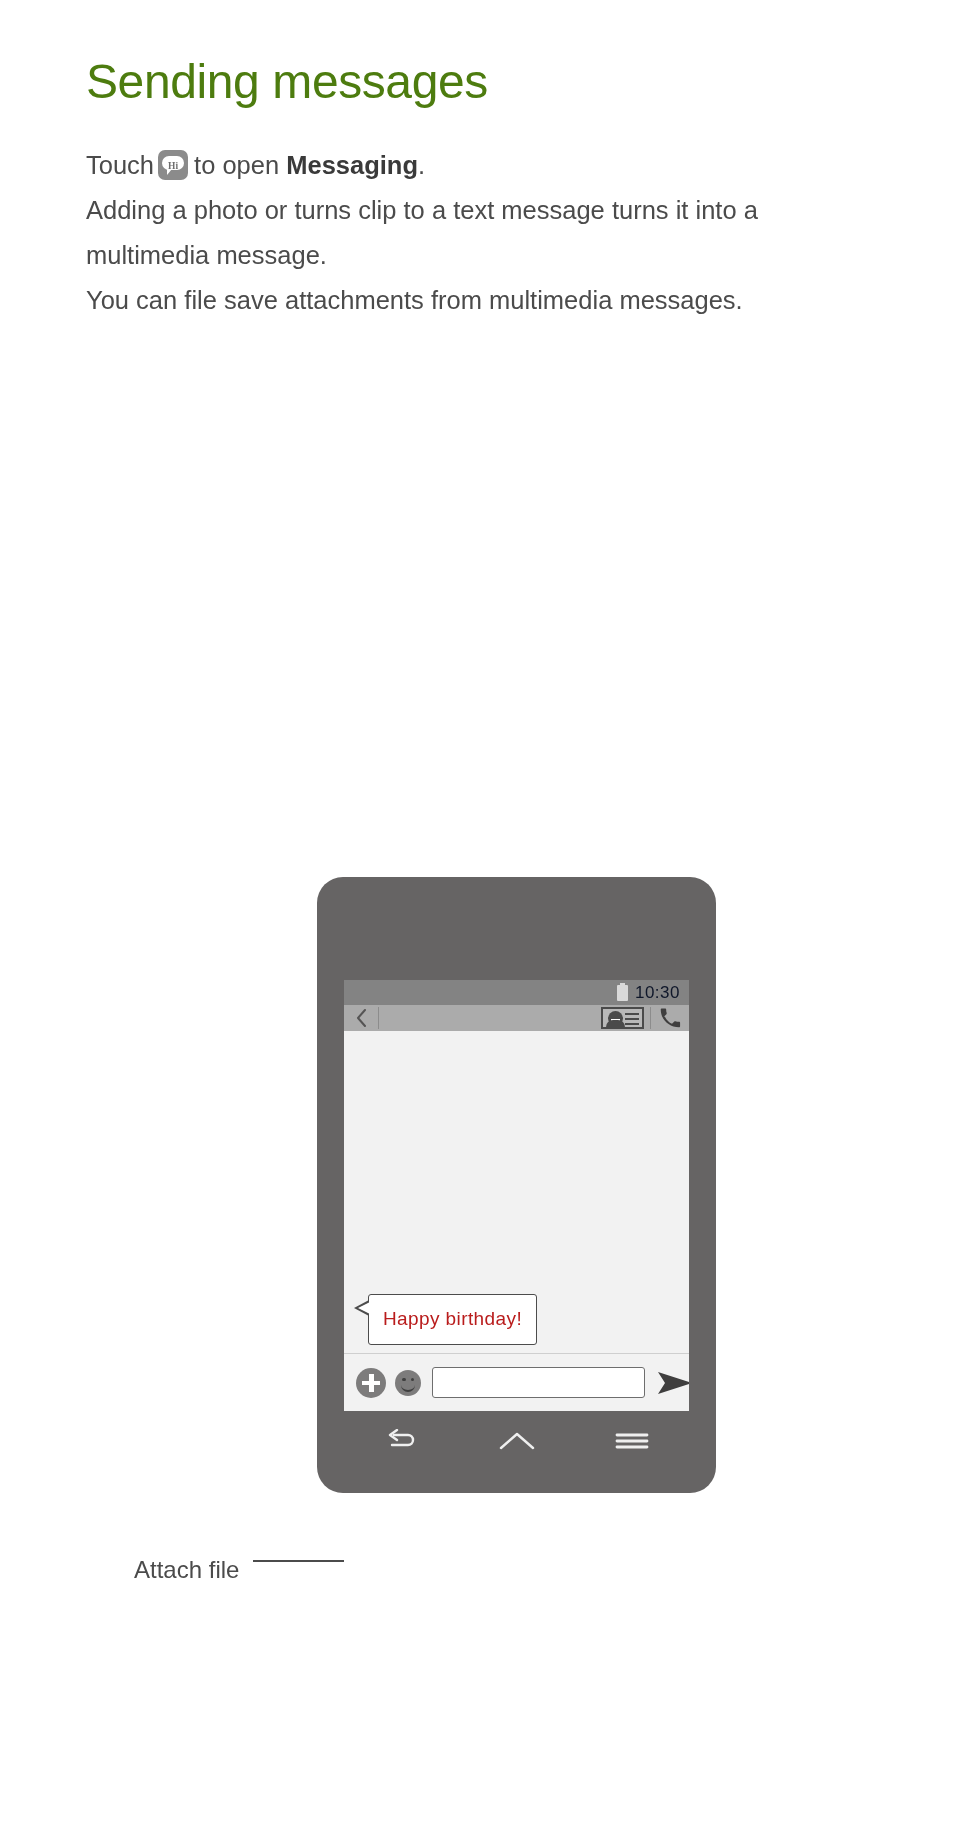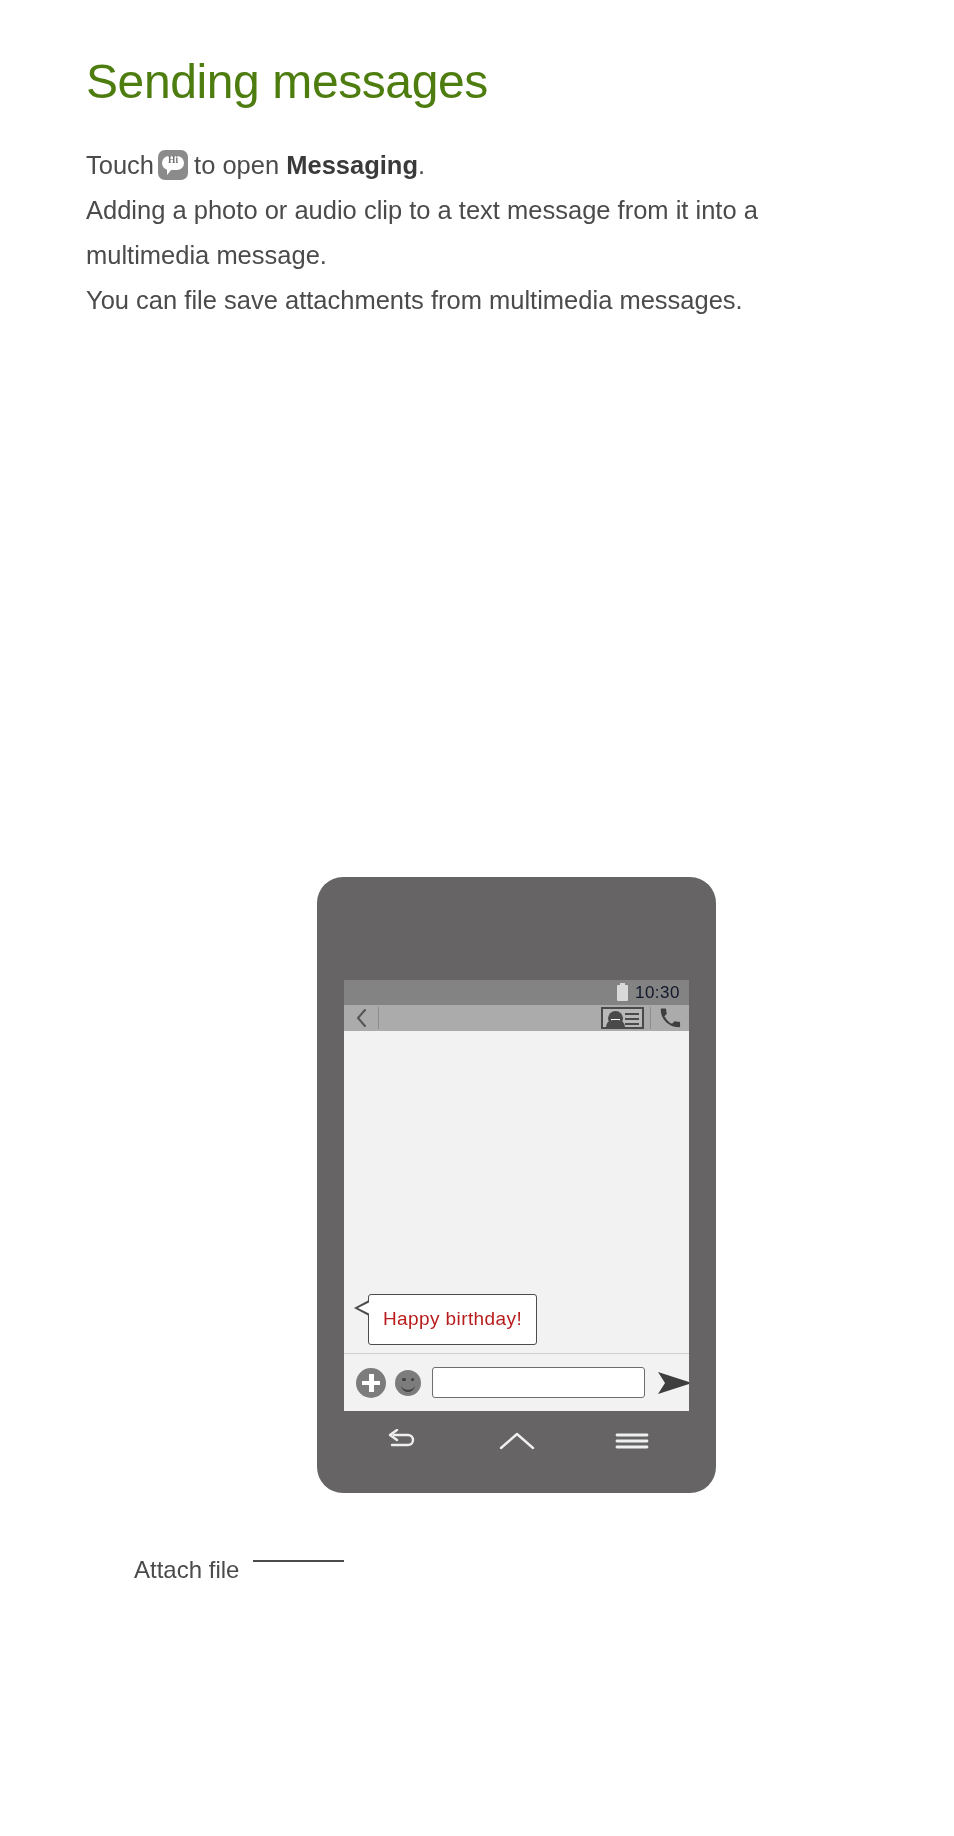--- a/index.html
+++ b/index.html
@@ -65,21 +65,21 @@
     position: absolute;
     left: 5px;
     bottom: -5px;
     width: 0; height: 0;
     border-left: 5px solid #ffffff;
     border-bottom: 6px solid transparent;
   }
   .msg-icon .hi {
     position: absolute;
     left: 0; right: 0;
-    top: 4px;
+    top: 10px;
     text-align: center;
     font-size: 9.5px;
     line-height: 13px;
     font-weight: 700;
     color: #6e6e6e;
     font-family: "Liberation Serif", serif;
     z-index: 2;
   }
 
   
@@ -363,21 +363,21 @@
   <h1 class="page-title">Sending messages</h1>
 
   <div class="body-text">
     <p>
       <span>Touch</span><span class="msg-icon">
         <span class="bubble"></span>
         <span class="hi">Hi</span>
       </span><span>to open</span>
       <span class="strong-word">Messaging</span><span>.</span>
     </p>
-    <p>Adding a photo or audio clip to a text message from it into a multimedia message.</p>
+    <p>Adding a photo or turns clip to a text message turns it into a multimedia message.</p>
     <p>You can file save attachments from multimedia messages.</p>
   </div>
 </div>
 
 <div class="phone">
 
   <div class="screen">
 
     <div class="statusbar">
       <span class="battery-icon"></span>

